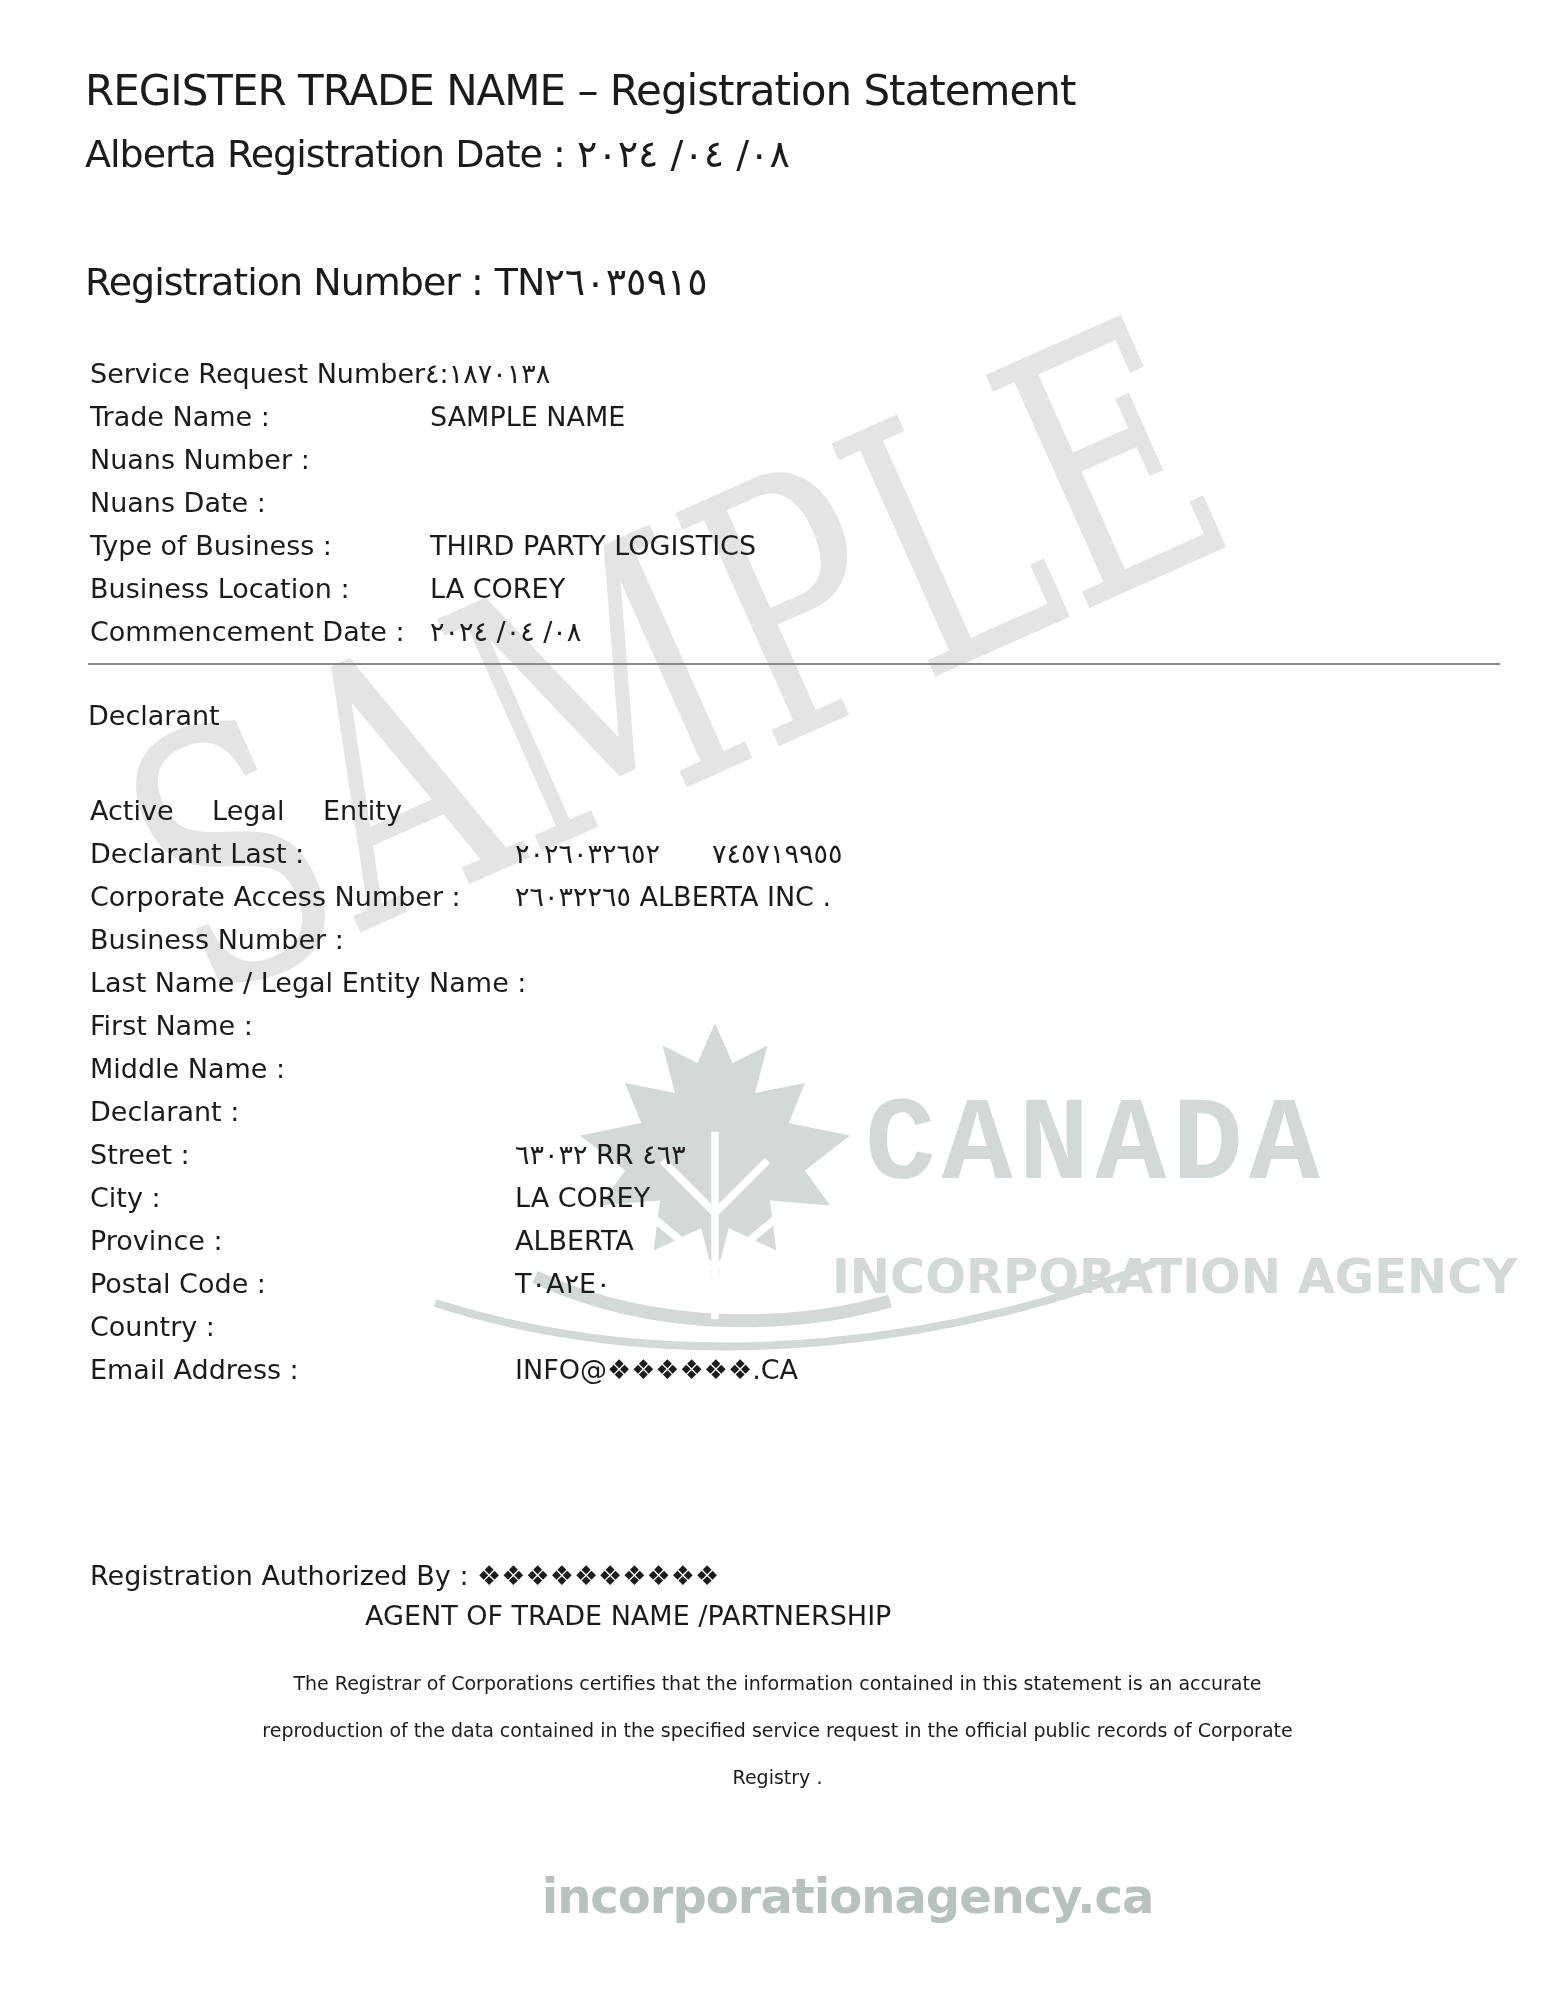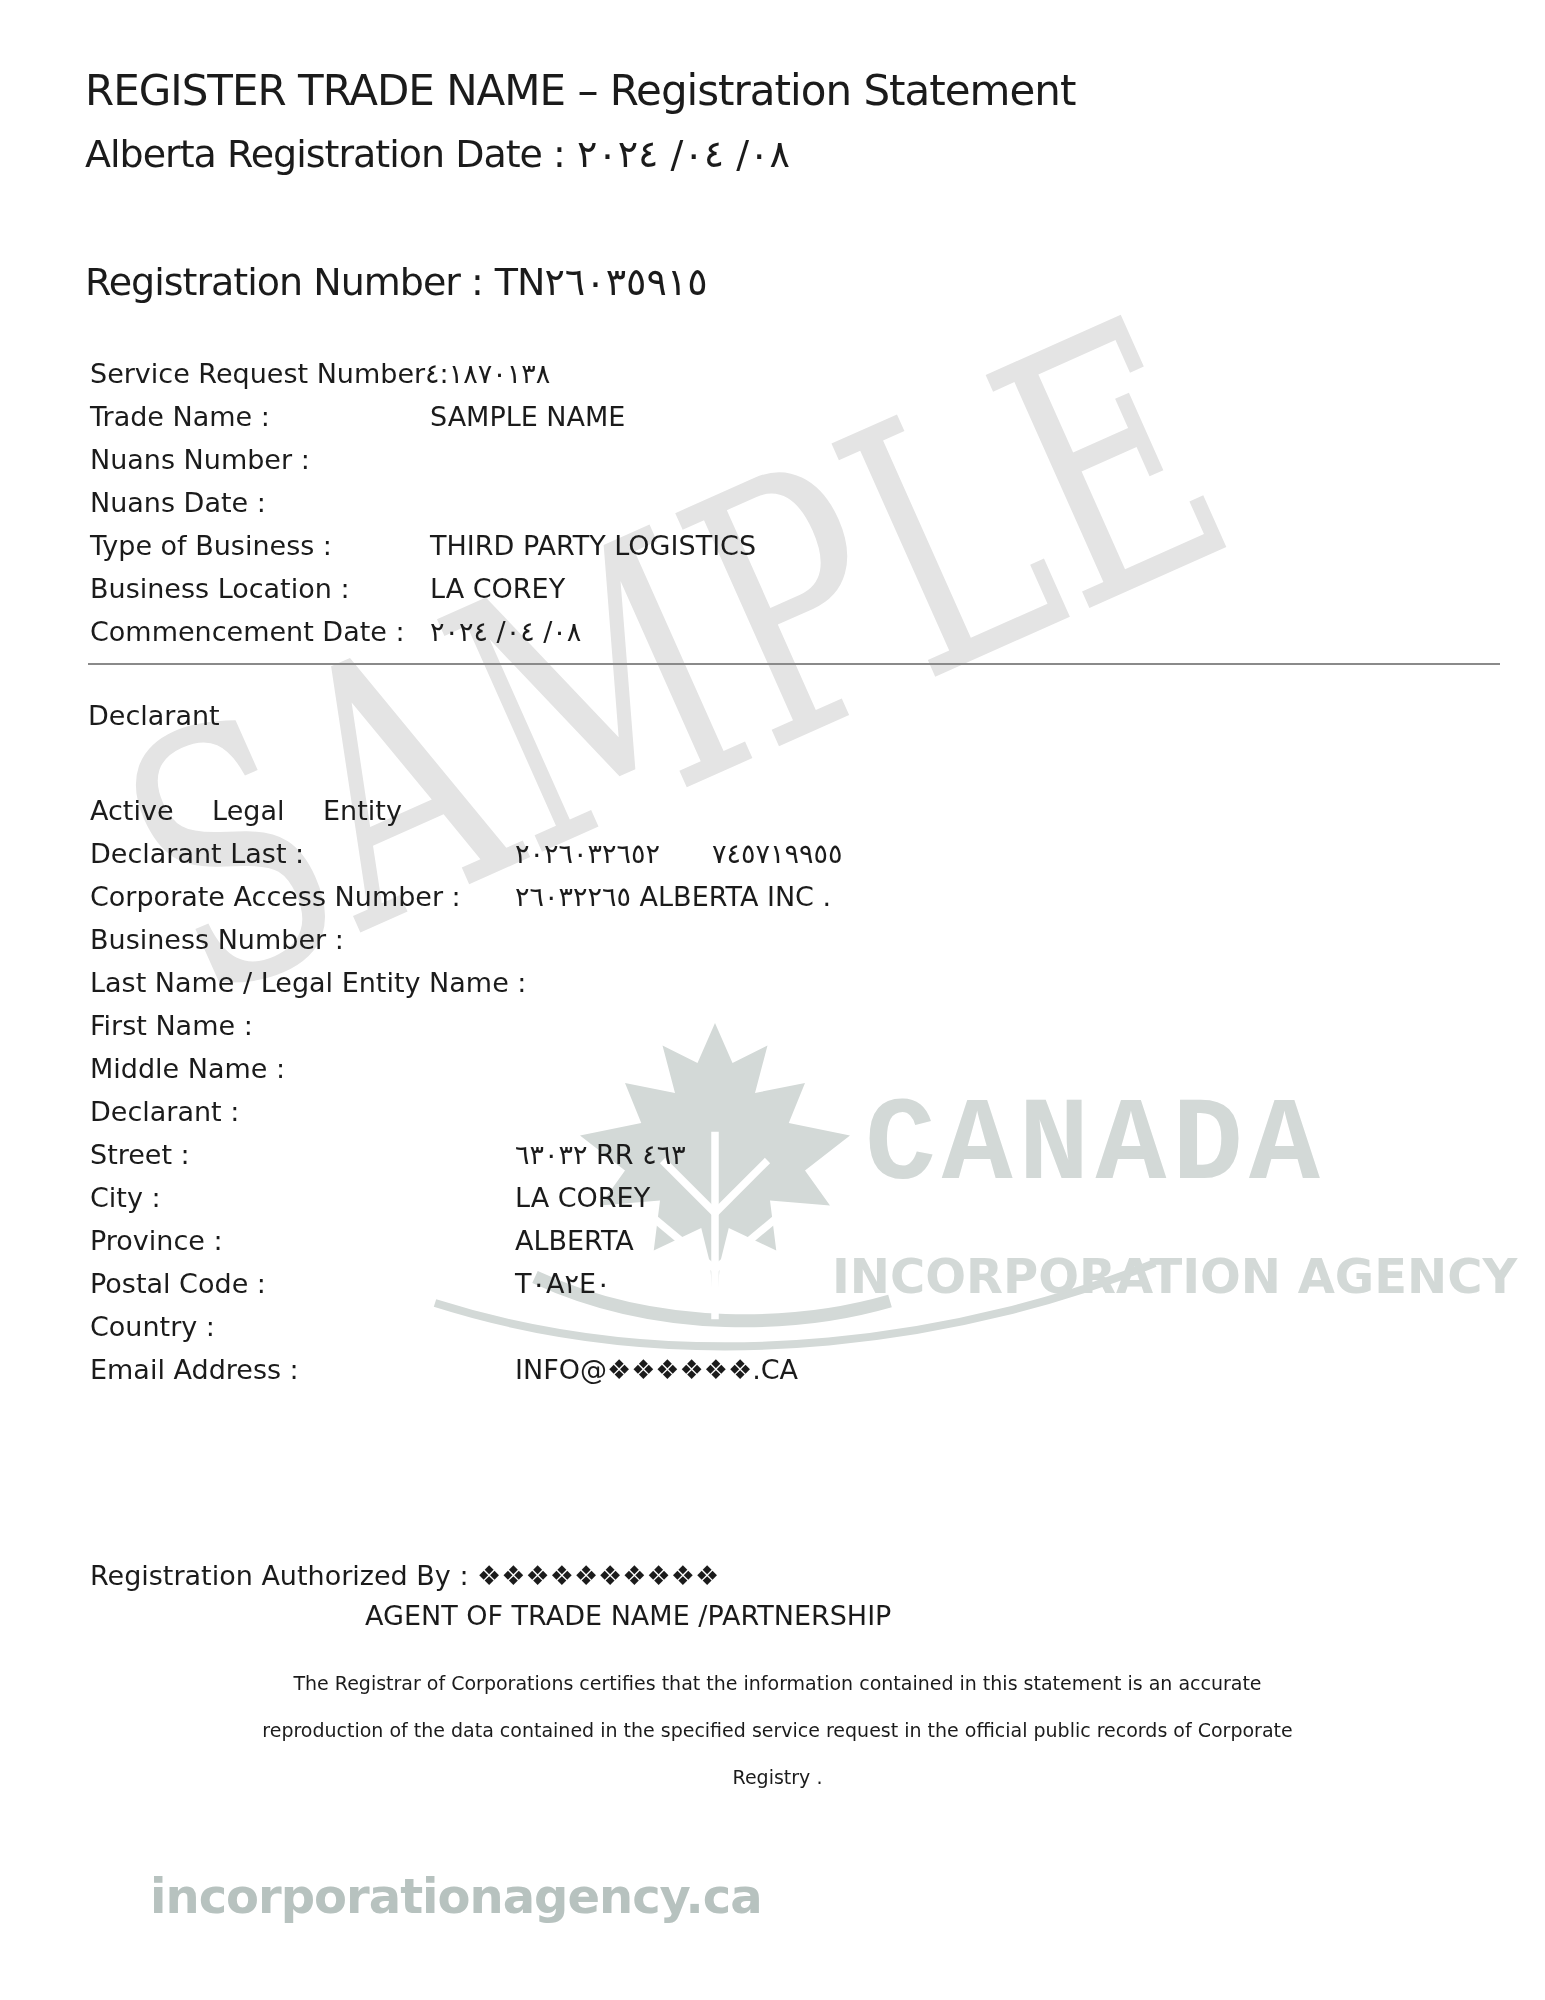--- a/index.html
+++ b/index.html
@@ -52,21 +52,21 @@
   .status-val{word-spacing:30px;}
   .val2{margin-left:52px;unicode-bidi:bidi-override;direction:ltr;}
   .divider{position:absolute;left:88px;right:45px;top:663px;border-top:2px solid #8a8a8a;}
   .section-heading{position:absolute;left:88px;top:700px;font-size:27px;}
   .auth{position:absolute;left:90px;top:1556px;font-size:27px;line-height:40px;}
   .auth .agent-line{margin-left:275px;}
   .cert{position:absolute;left:45px;top:1660px;width:1465px;font-size:19px;line-height:47px;text-align:center;}
   .cert span{display:block;white-space:nowrap;}
   .cert span:last-child{white-space:normal;}
   .footer{
-    position:absolute;left:150px;right:0;top:1868px;
+    position:absolute;left:150px;right:0;top:1868px;text-align:center;
     font-size:48px;font-weight:bold;letter-spacing:-1px;
   }
 </style>
 </head>
 <body>
 
 <div class="page">
 
   <div class="sample-wm">
     <span style="color: rgb(228, 228, 228);">SAMPLE</span>

